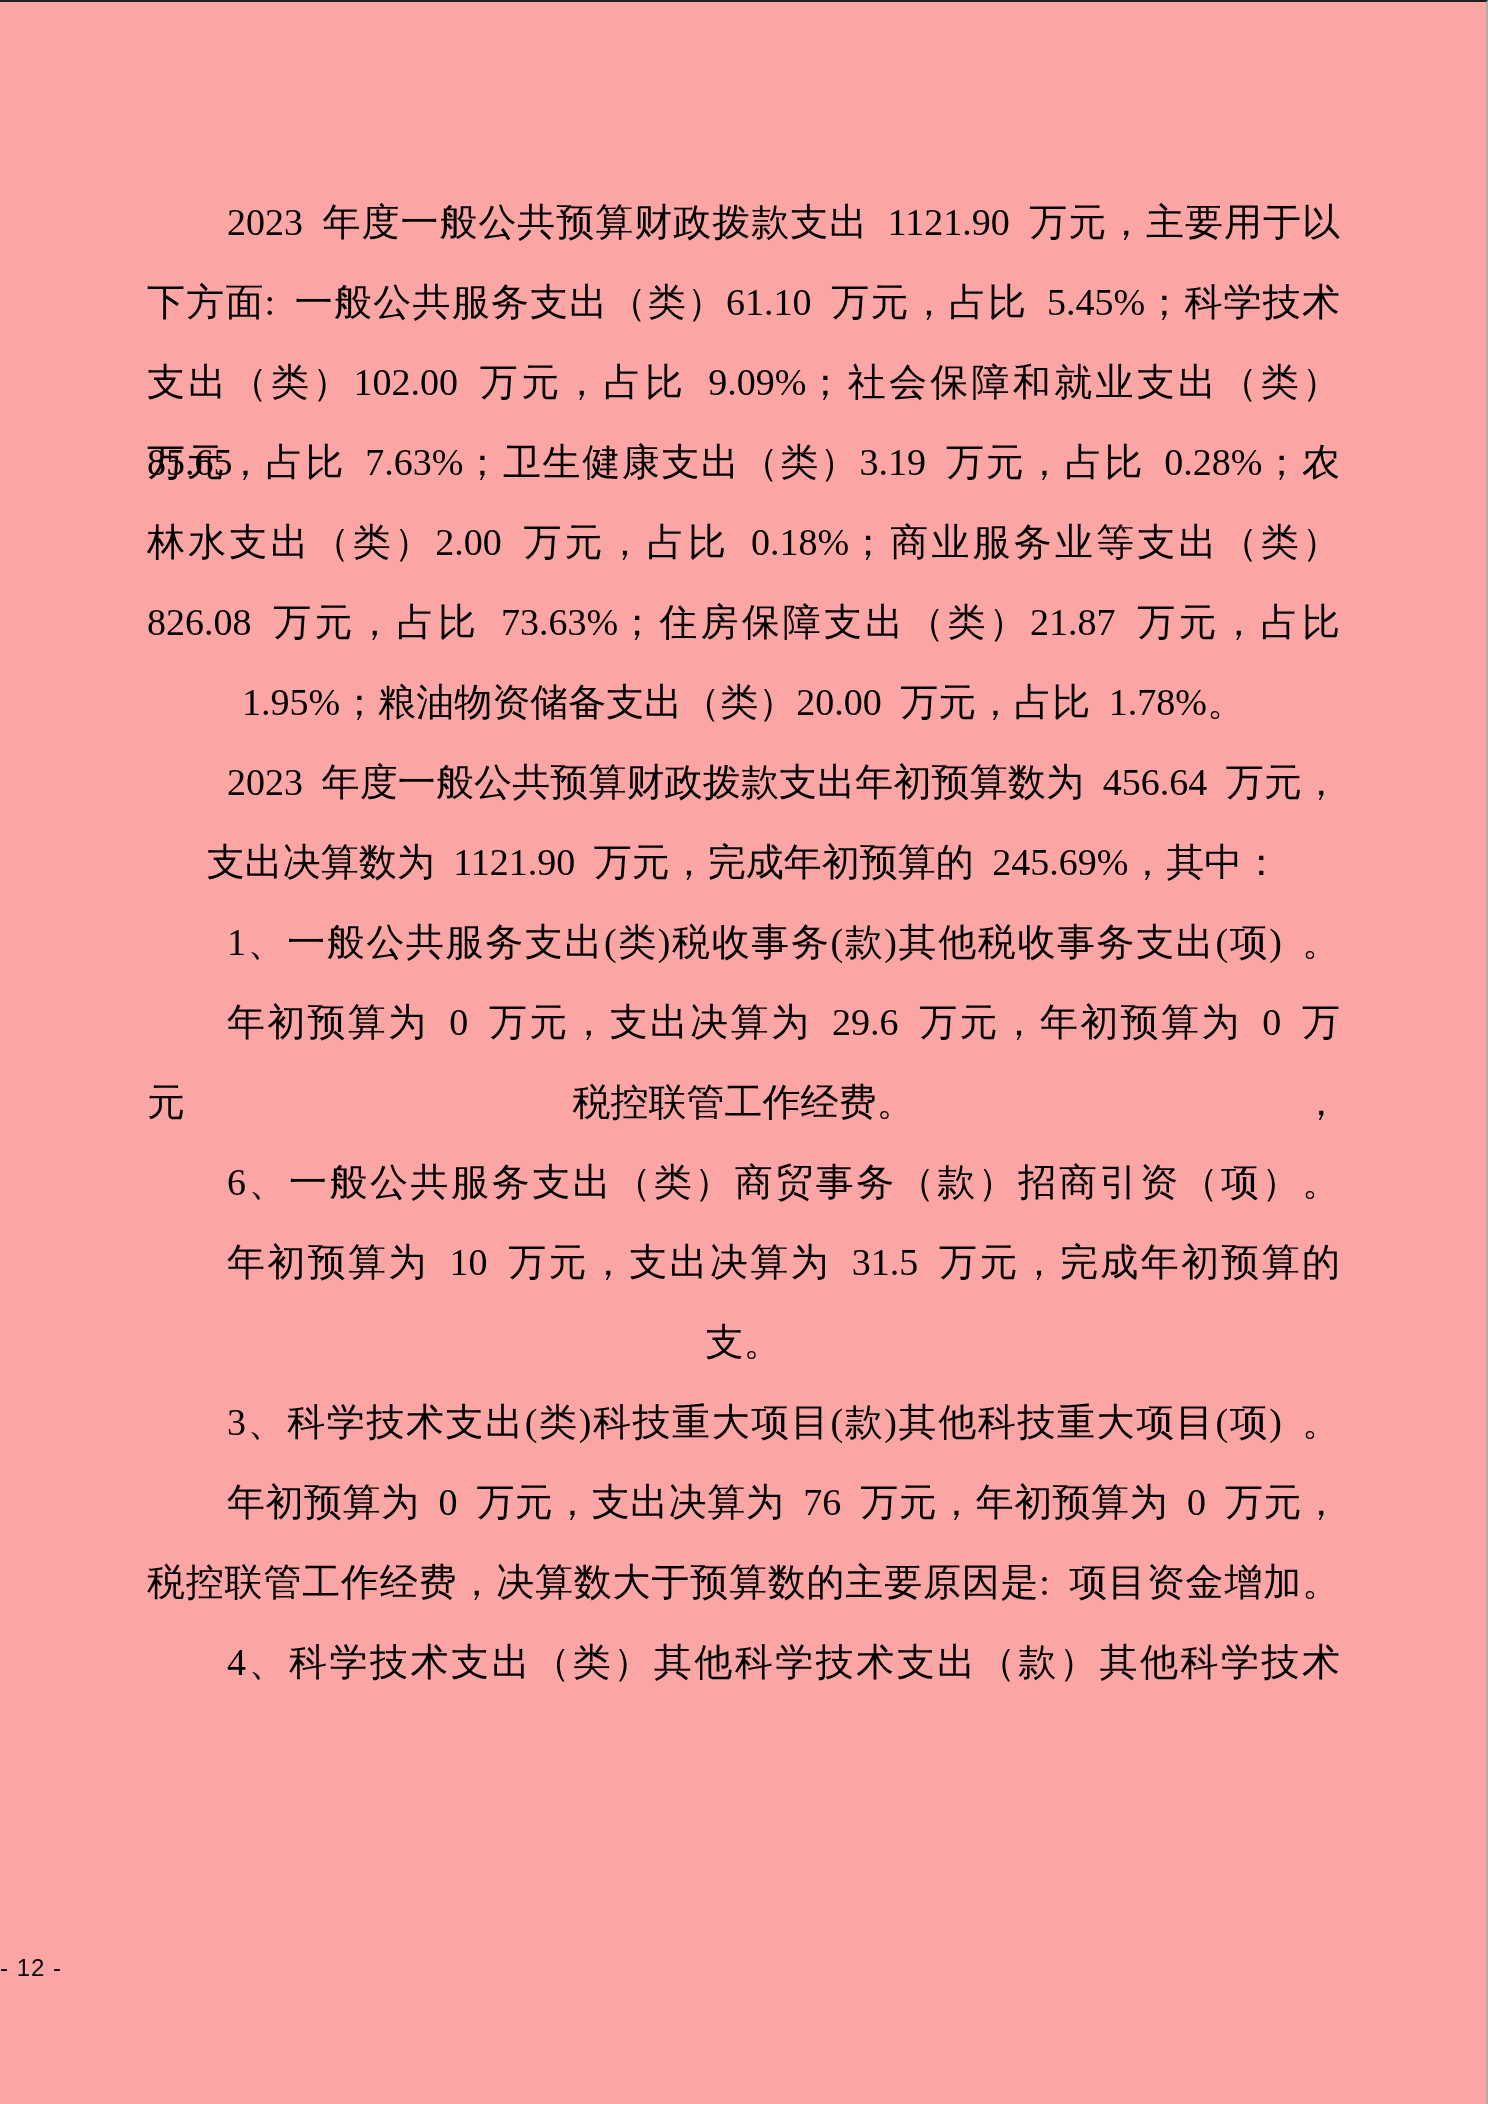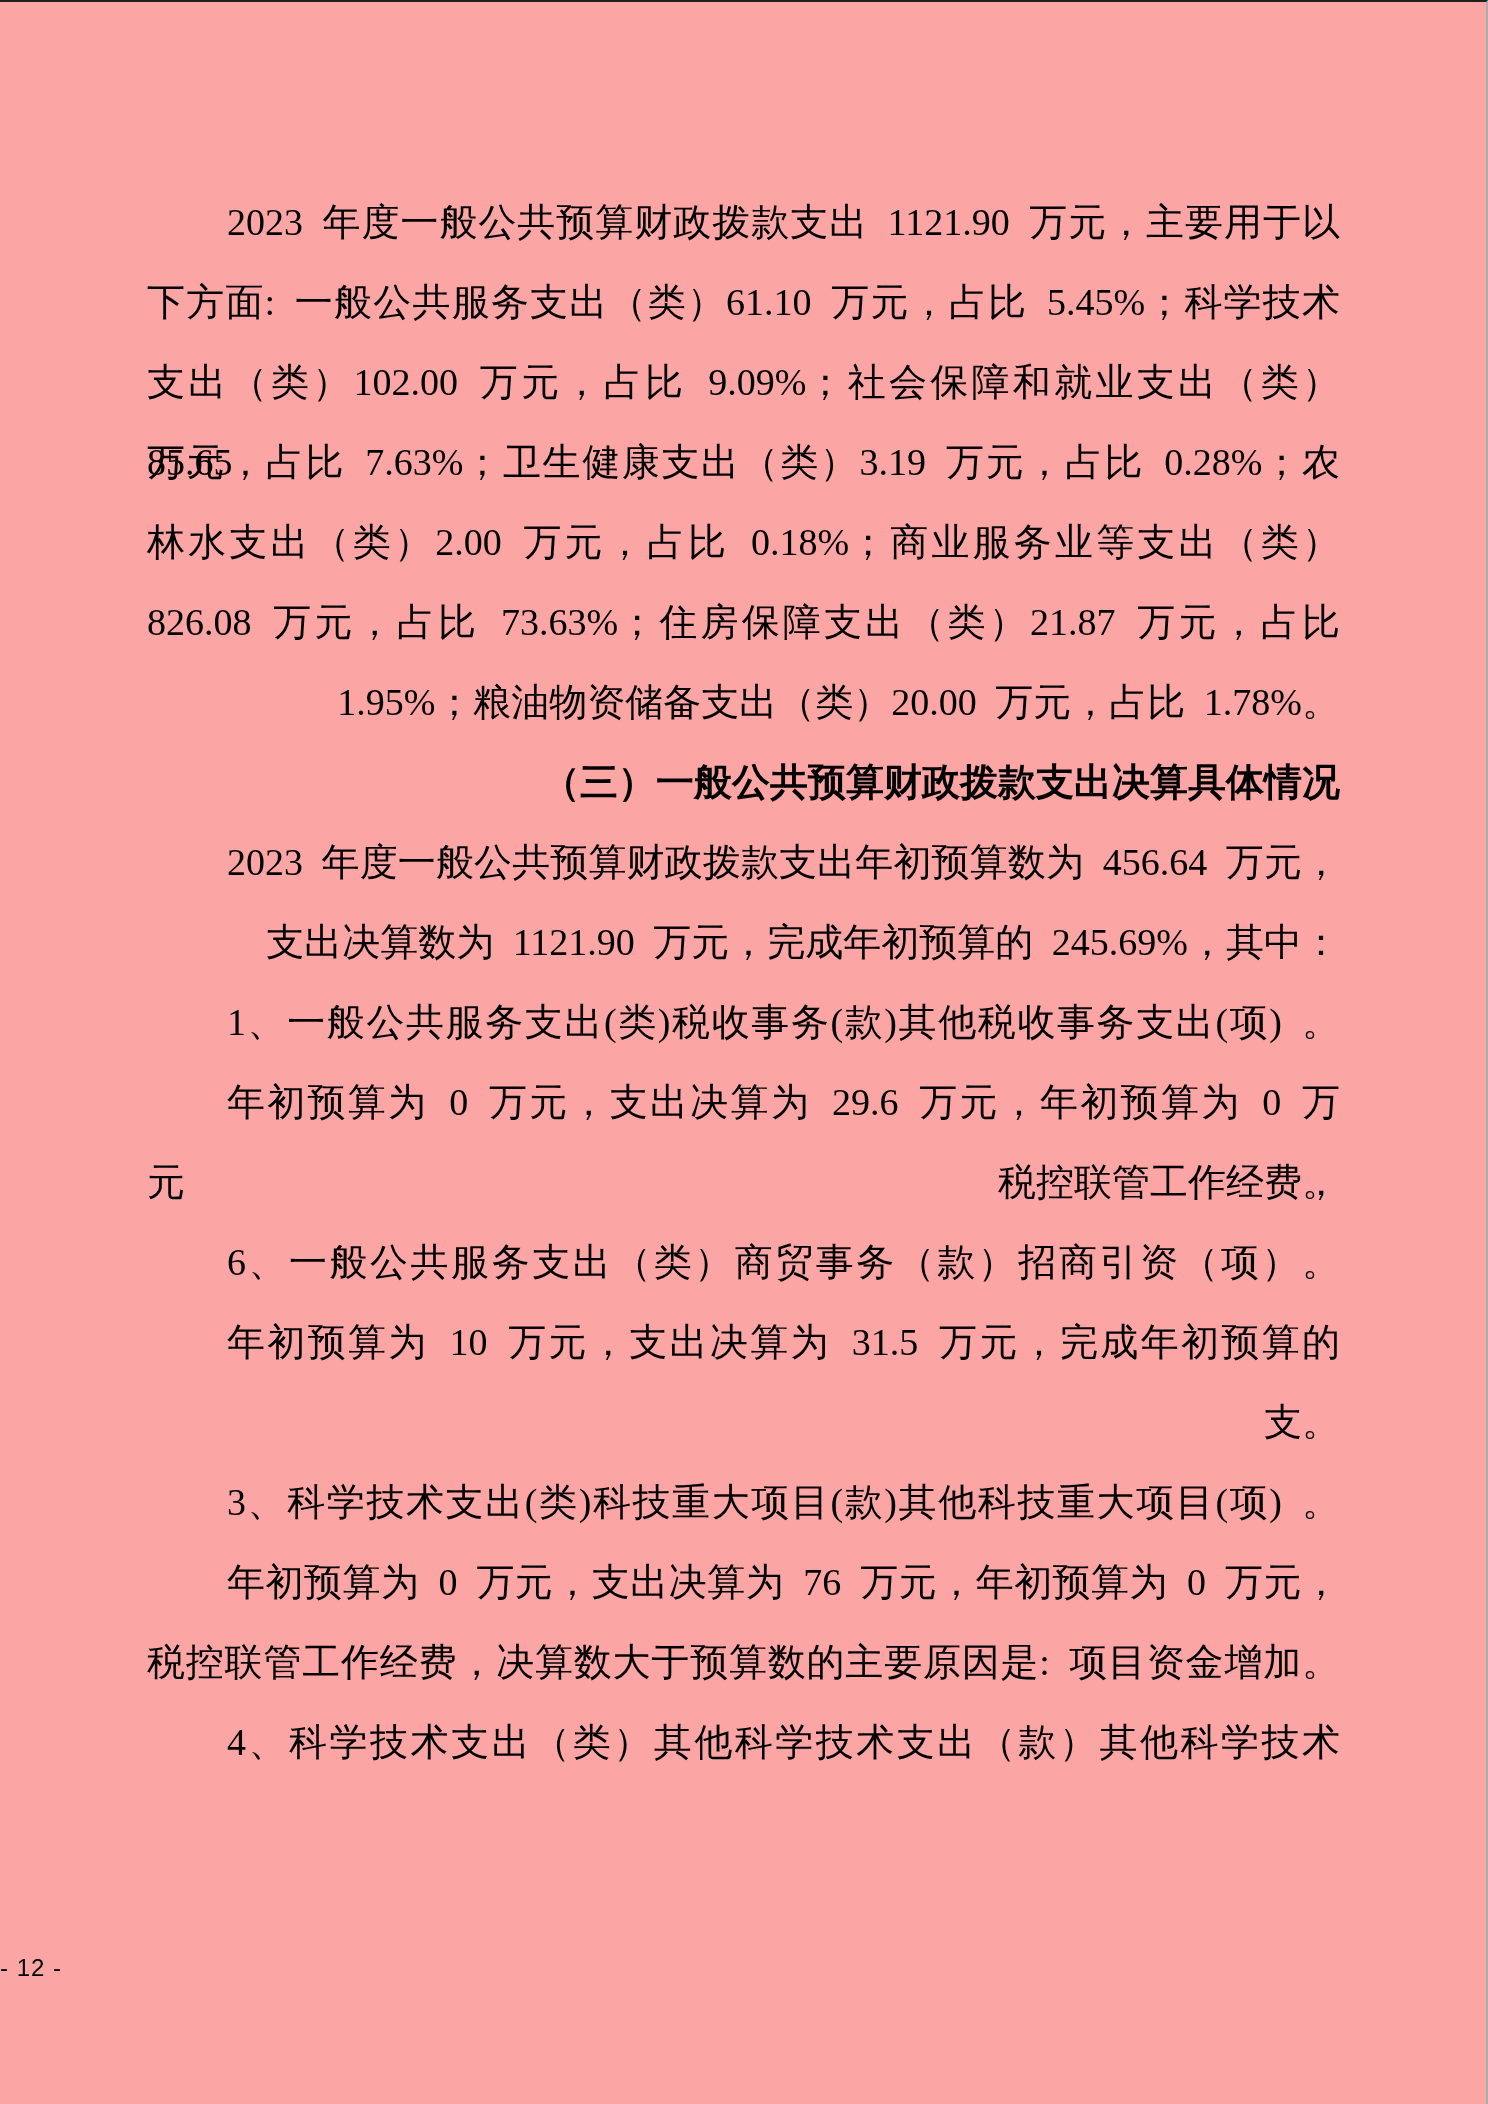--- a/index.html
+++ b/index.html
@@ -23,21 +23,21 @@
     position: absolute;
     left: 147px;
     top: 180px;
     width: 1193px;
   }
   .line {
     font-size: 38px;
     line-height: 80px;
     height: 80px;
     word-spacing: 9px;
-    text-align: right;
+    text-align: center;
     white-space: normal;
     overflow: visible;
   }
   .line.fill {
     text-align: justify;
     text-align-last: justify;
   }
   .line.indent {
     text-indent: 80px;
   }
@@ -61,21 +61,20 @@
 
 <div class="page">
   <div class="content" id="content">
       <div class="line indent fill">2023 年度一般公共预算财政拨款支出 1121.90 万元，主要用于以</div>
       <div class="line fill">下方面: 一般公共服务支出（类）61.10 万元，占比 5.45%；科学技术</div>
       <div class="line fill">支出（类）102.00 万元，占比 9.09%；社会保障和就业支出（类）85.65</div>
       <div class="line fill">万元，占比 7.63%；卫生健康支出（类）3.19 万元，占比 0.28%；农</div>
       <div class="line fill">林水支出（类）2.00 万元，占比 0.18%；商业服务业等支出（类）</div>
       <div class="line fill">826.08 万元，占比 73.63%；住房保障支出（类）21.87 万元，占比</div>
       <div class="line">1.95%；粮油物资储备支出（类）20.00 万元，占比 1.78%。</div>
-      <div class="line heading indent">（三）一般公共预算财政拨款支出决算具体情况</div>
       <div class="line indent fill">2023 年度一般公共预算财政拨款支出年初预算数为 456.64 万元，</div>
       <div class="line">支出决算数为 1121.90 万元，完成年初预算的 245.69%，其中：</div>
       <div class="line indent fill">1、一般公共服务支出(类)税收事务(款)其他税收事务支出(项) 。</div>
       <div class="line indent fill">年初预算为 0 万元，支出决算为 29.6 万元，年初预算为 0 万元，</div>
       <div class="line">税控联管工作经费。</div>
       <div class="line indent fill">6、一般公共服务支出（类）商贸事务（款）招商引资（项）。</div>
       <div class="line indent fill">年初预算为 10 万元，支出决算为 31.5 万元，完成年初预算的</div>
       <div class="line">支。</div>
       <div class="line indent fill">3、科学技术支出(类)科技重大项目(款)其他科技重大项目(项) 。</div>
       <div class="line indent fill">年初预算为 0 万元，支出决算为 76 万元，年初预算为 0 万元，</div>

